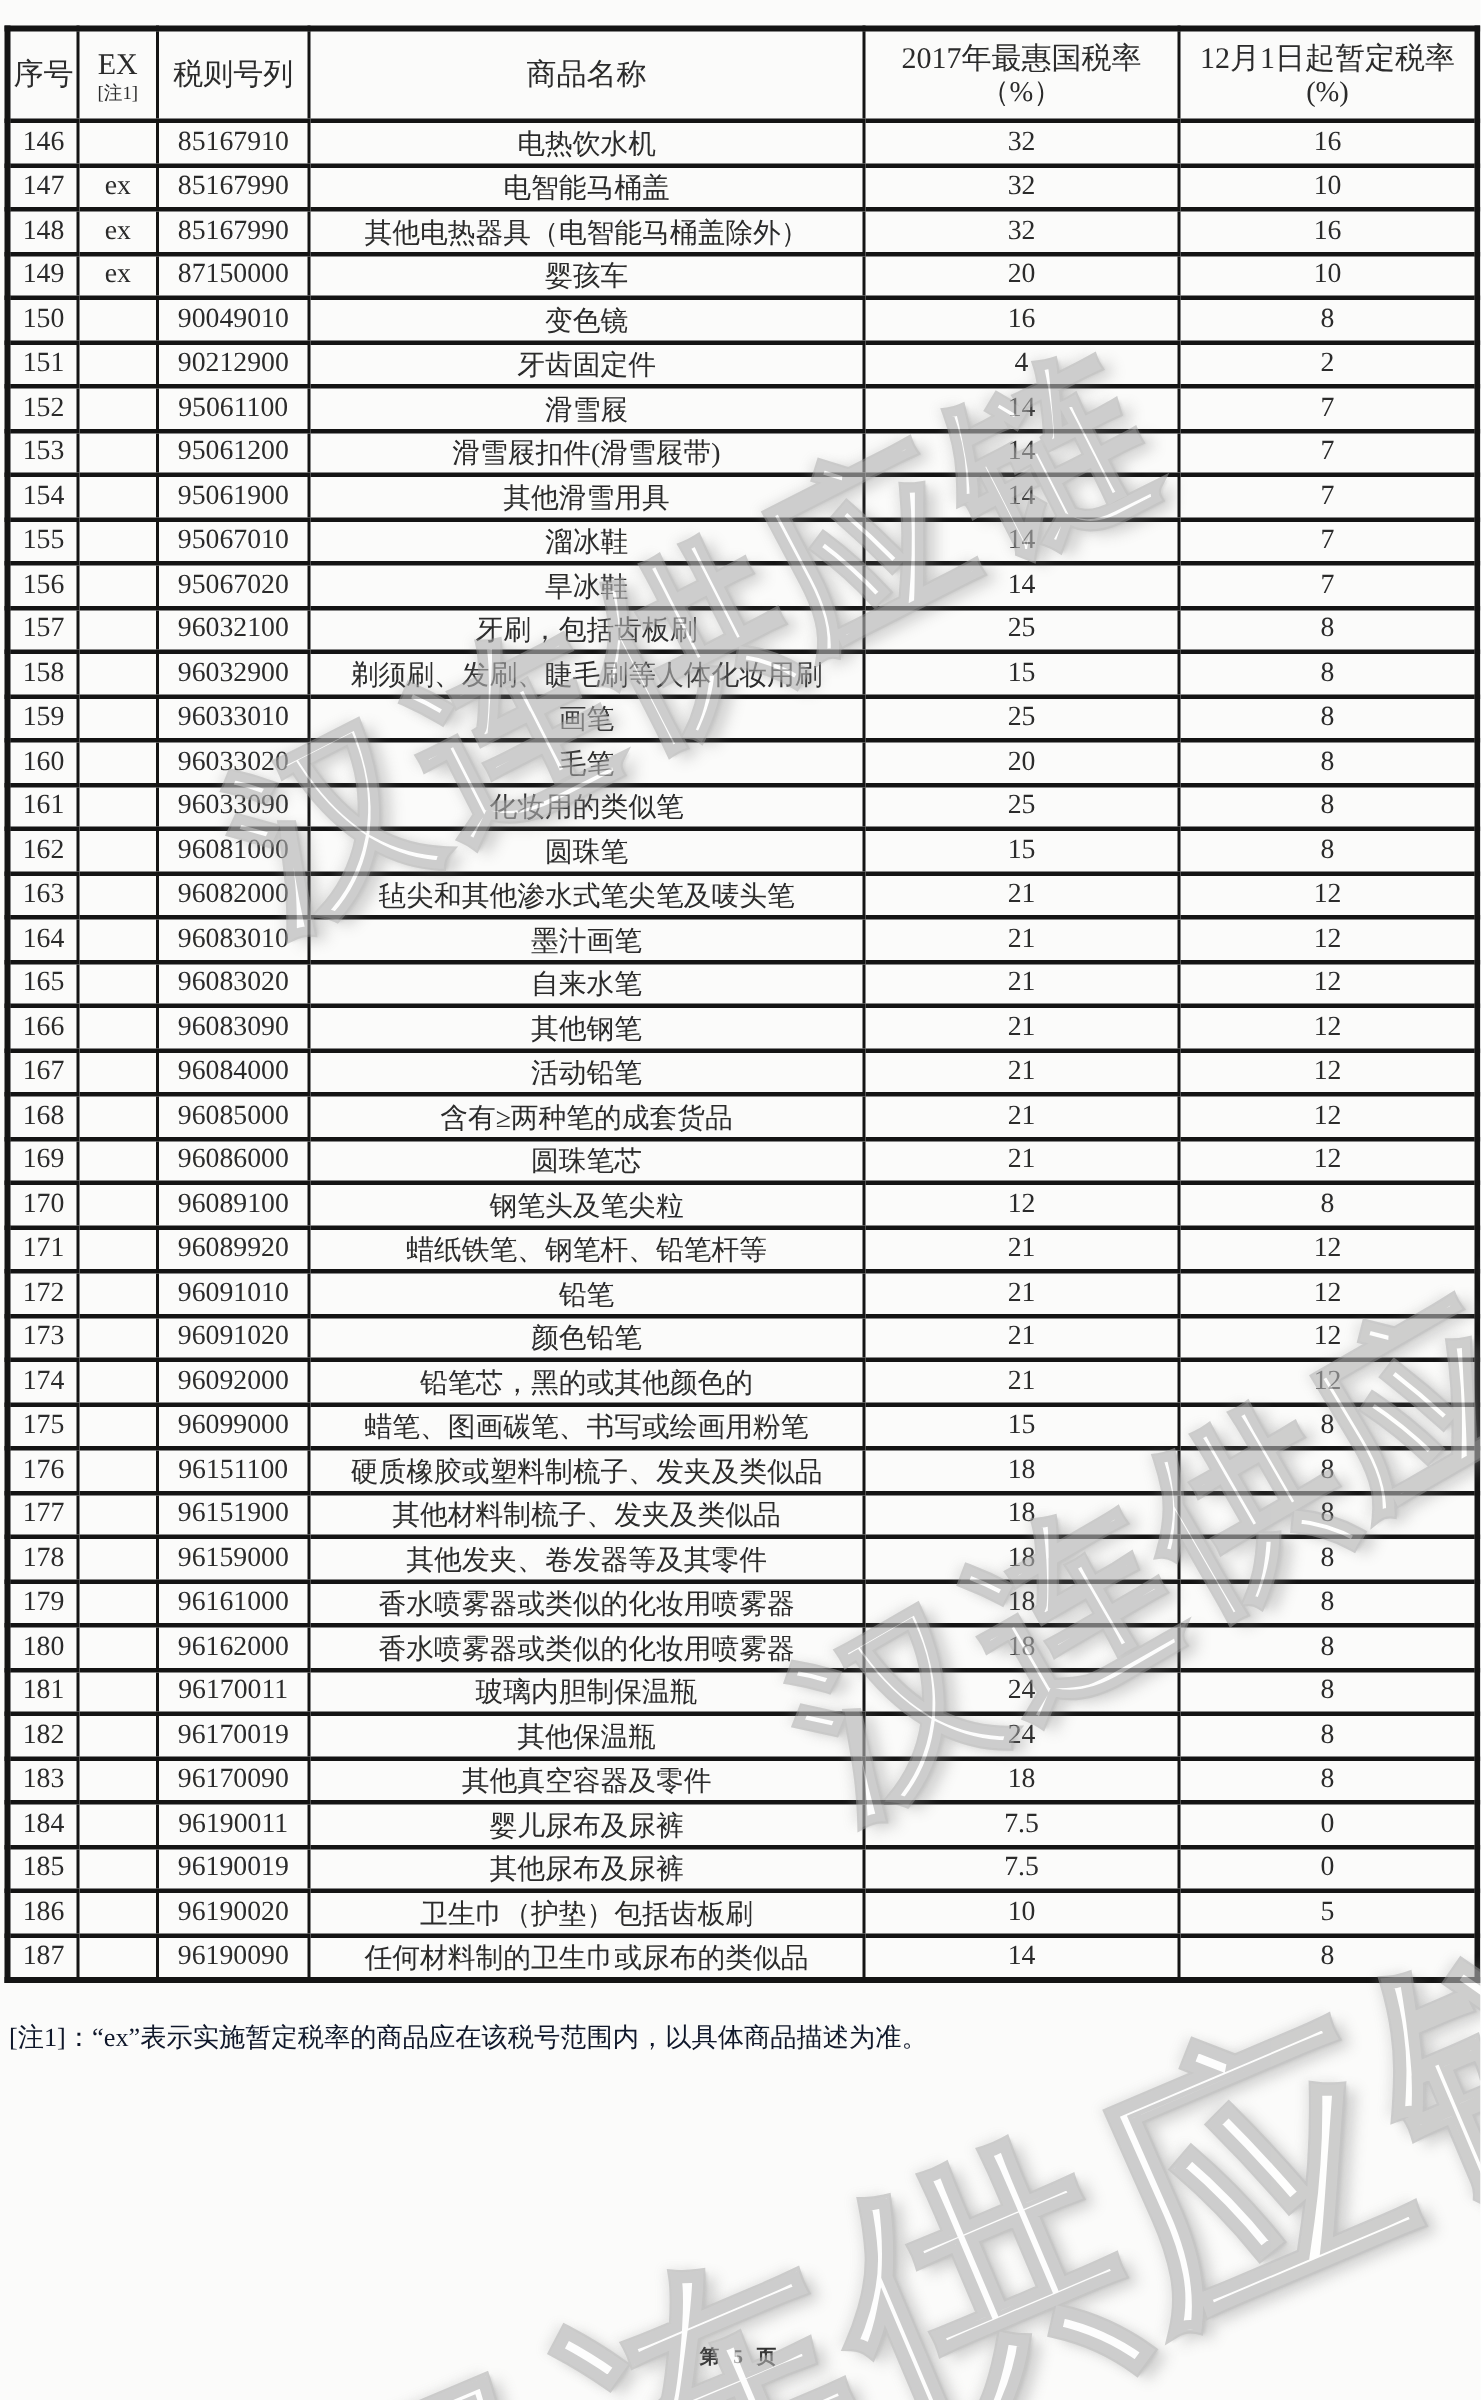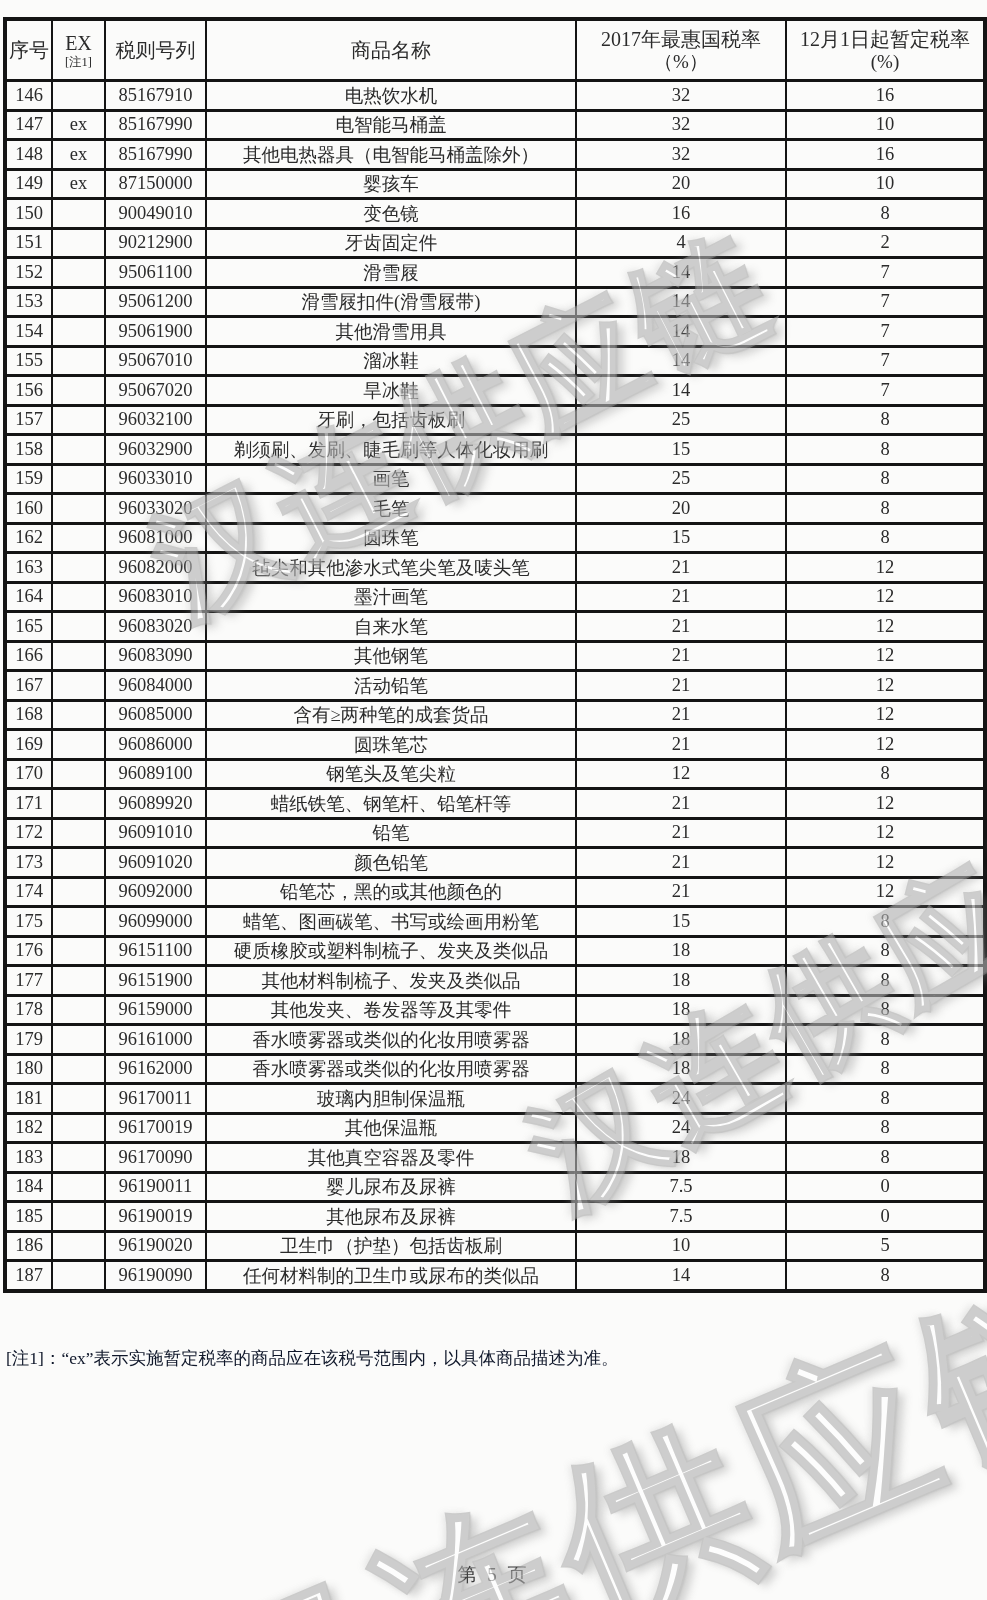--- a/index.html
+++ b/index.html
@@ -59,23 +59,24 @@
     color: #0f172a;
     white-space: nowrap;
   }
 
   .page-number {
     position: absolute;
     left: 0;
     top: 1562px;
     width: 100%;
     text-align: center;
-    font-size: 19px;
+    font-size: 13px;
     letter-spacing: 3px;
     color: #2b2b2b;
+    font-weight: bold;
   }
 
   .watermark {
     position: absolute;
     font-family: "Liberation Serif", "DejaVu Serif", serif;
     font-weight: bold;
     white-space: nowrap;
     color: #ffffff;
     -webkit-text-stroke: 3px rgba(165,165,165,0.85);
     text-shadow: 6px 7px 9px rgba(120,120,120,0.50),
@@ -243,20 +244,28 @@
         </tr>
         <tr>
           <td class="c-serial">160</td>
           <td class="c-ex"></td>
           <td class="c-code">96033020</td>
           <td class="c-name">毛笔</td>
           <td class="c-rate">20</td>
           <td class="c-rate">8</td>
         </tr>
         <tr>
+          <td class="c-serial">161</td>
+          <td class="c-ex"></td>
+          <td class="c-code">96033090</td>
+          <td class="c-name">化妆用的类似笔</td>
+          <td class="c-rate">25</td>
+          <td class="c-rate">8</td>
+        </tr>
+        <tr>
           <td class="c-serial">162</td>
           <td class="c-ex"></td>
           <td class="c-code">96081000</td>
           <td class="c-name">圆珠笔</td>
           <td class="c-rate">15</td>
           <td class="c-rate">8</td>
         </tr>
         <tr>
           <td class="c-serial">163</td>
           <td class="c-ex"></td>

